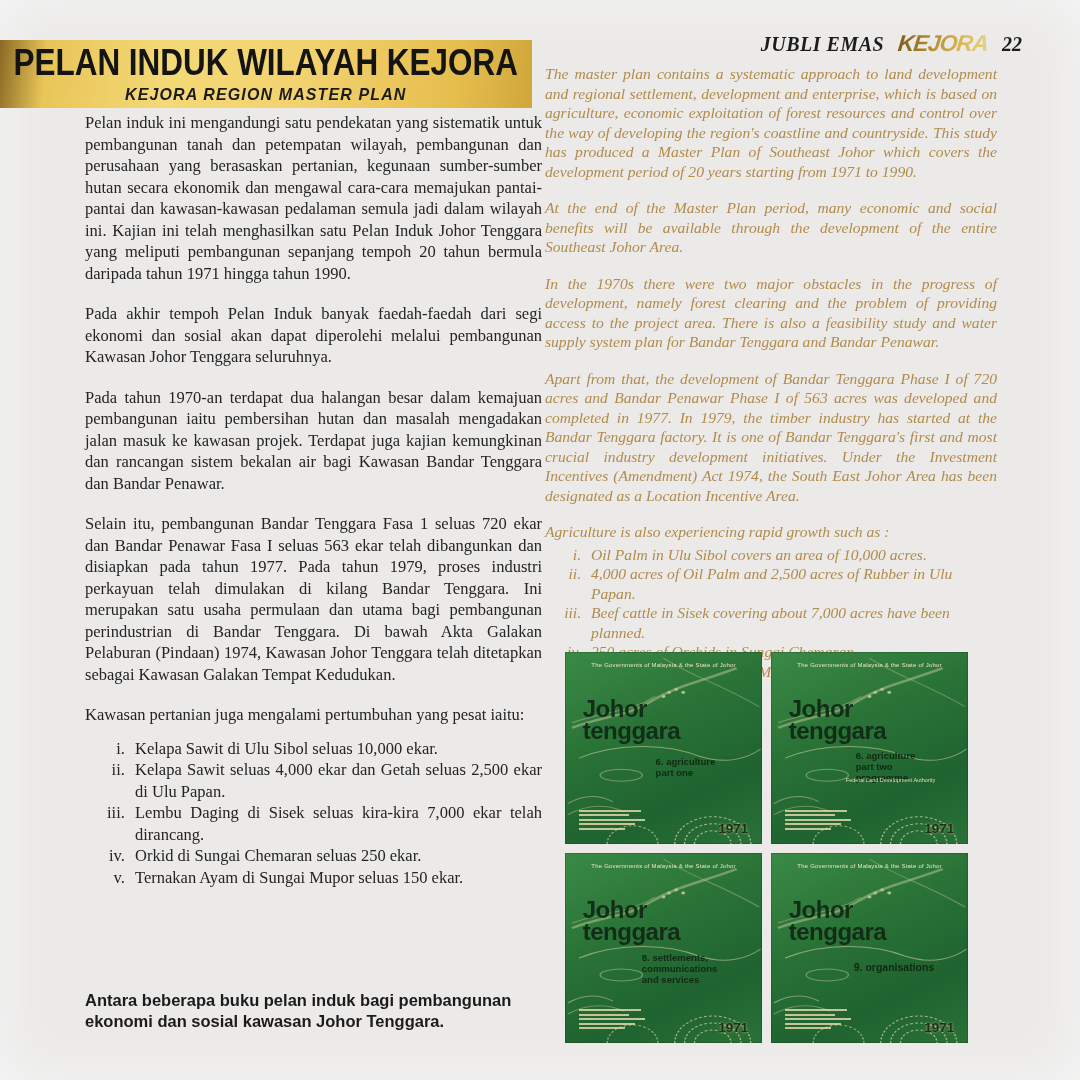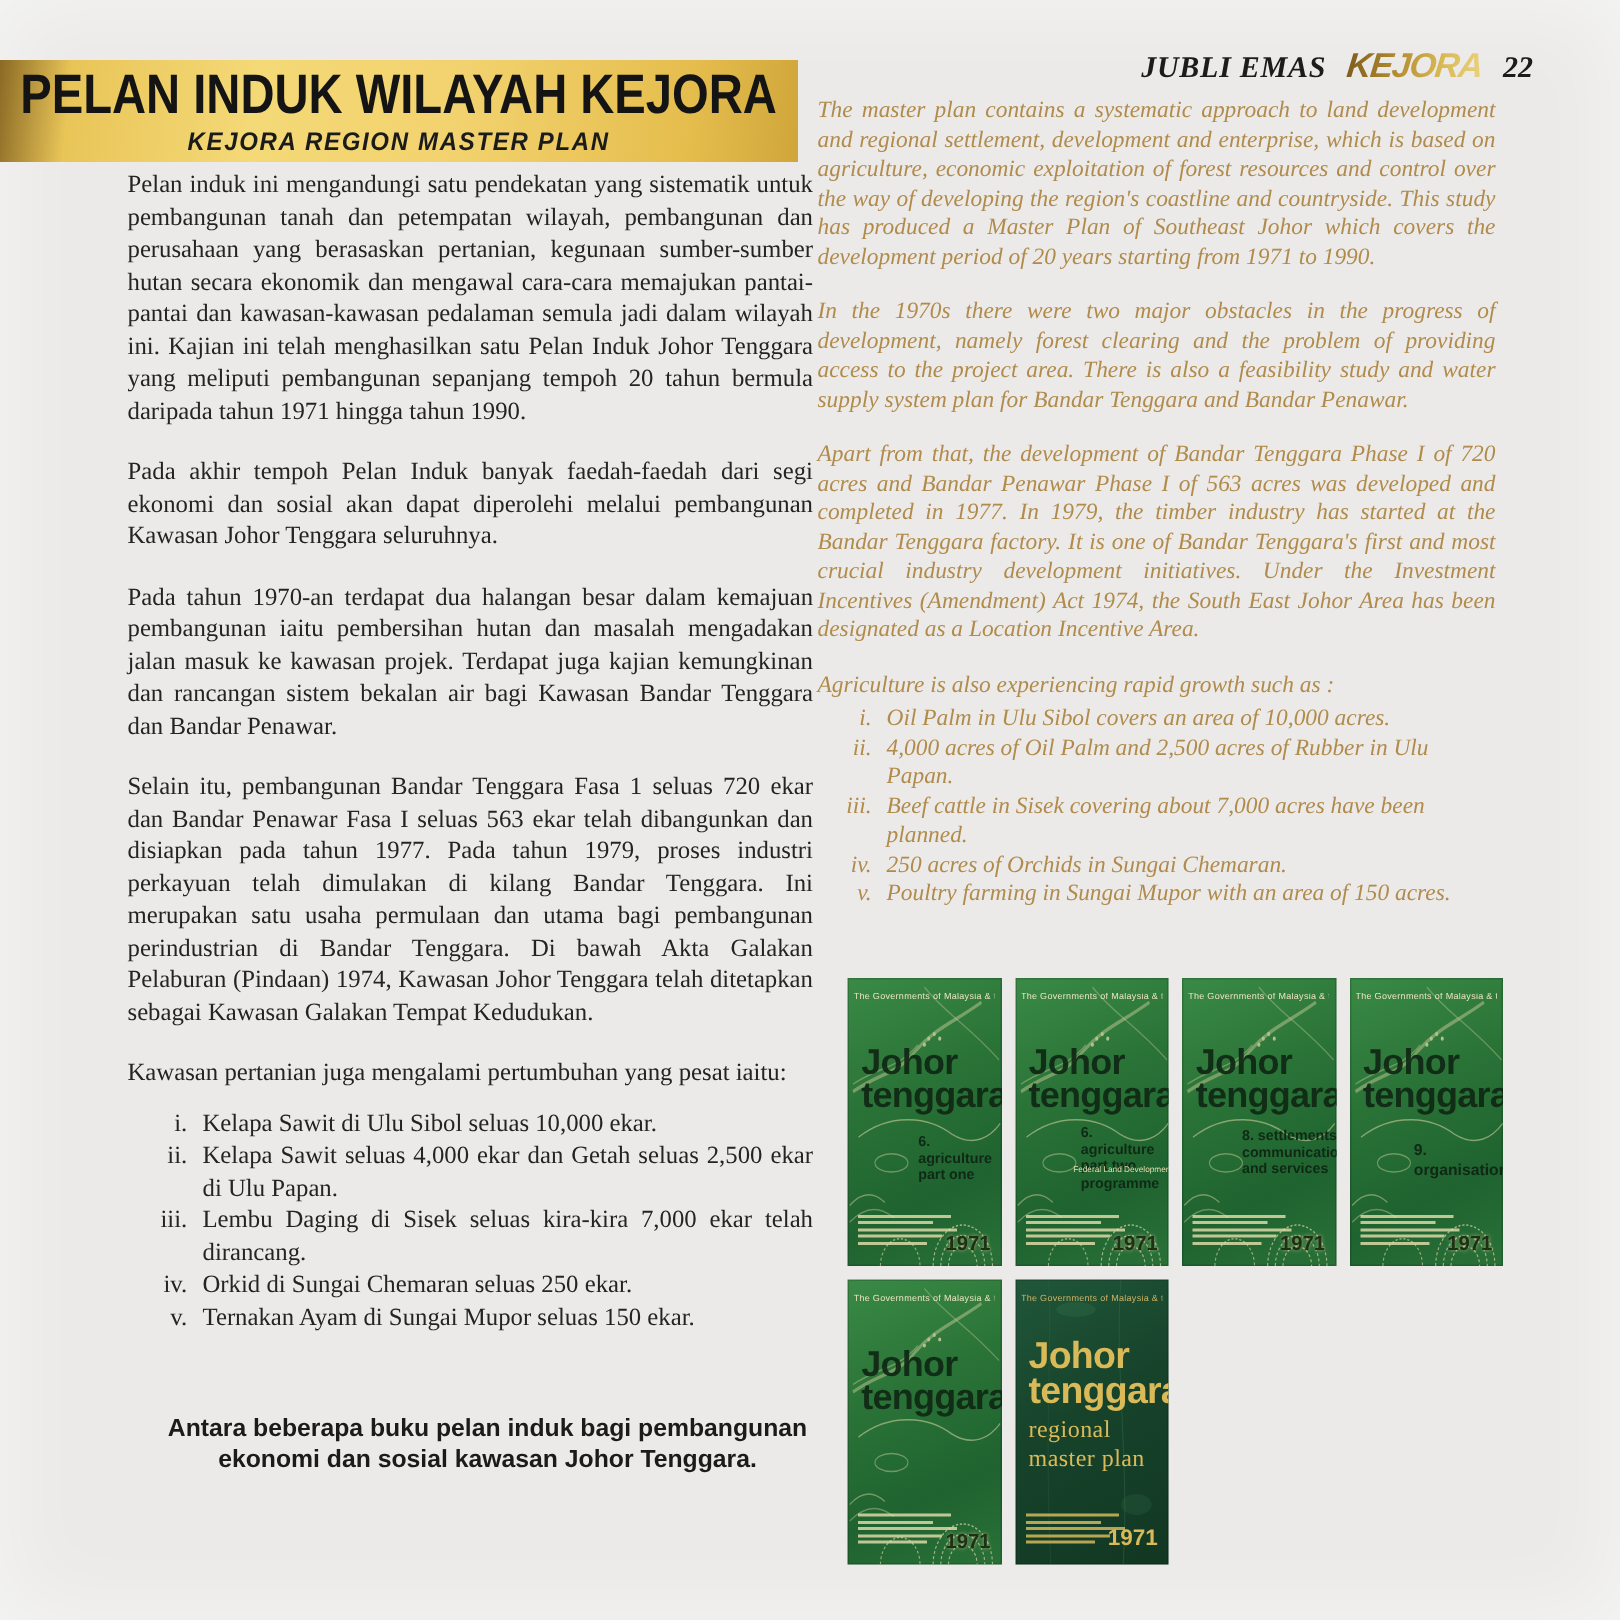--- a/index.html
+++ b/index.html
@@ -26,36 +26,36 @@
 
   
   .leftcol{position:absolute;left:85px;top:112px;width:457px;
            font-family:"Liberation Serif",serif;font-size:16.5px;line-height:21.5px;color:#242424;text-align:justify;}
   .leftcol p{margin:0 0 19px 0;}
   .leftcol p.intro{margin-bottom:12px;}
   .leftcol ol{margin:2px 0 0 0;padding-left:44px;list-style:lower-roman;}
   .leftcol li{padding-left:6px;margin:0;}
 
   
-  .caption{position:absolute;left:85px;top:942px;width:480px;text-align:center;}
+  .caption{position:absolute;left:85px;top:990px;width:480px;}
   .cap-ms{font-weight:700;font-size:16.5px;line-height:1.28;color:#1b1b1b;}
   .cap-en{font-style:italic;font-size:16.5px;line-height:1.3;color:#c2913f;margin-top:3px;}
 
   
   .rightcol{position:absolute;left:545px;top:64px;width:452px;
             font-family:"Liberation Serif",serif;font-style:italic;font-size:15.6px;line-height:19.5px;
             color:#b18b4b;text-align:justify;}
   .rightcol p{margin:0 0 17px 0;}
   .rightcol p.intro{margin-bottom:3px;text-align:left;}
   .rightcol ol{margin:0;padding-left:40px;list-style:lower-roman;text-align:left;}
   .rightcol li{padding-left:6px;margin:0;}
 
   
-  .covers{position:absolute;left:565px;top:652px;width:437px;
-          display:grid;grid-template-columns:repeat(4,1fr);grid-template-rows:192px 190px;gap:9px 9px;}
+  .covers{position:absolute;left:565px;top:652px;width:403px;
+          display:grid;grid-template-columns:repeat(2,1fr);grid-template-rows:192px 190px;gap:9px 9px;}
   .cover{position:relative;overflow:hidden;
          background:linear-gradient(155deg,#3a8a46 0%,#2a7337 38%,#1f6330 72%,#2a7138 100%);
          box-shadow:inset 0 0 0 1px rgba(0,0,0,.15);}
   .cover .art{position:absolute;inset:0;width:100%;height:100%;}
   .gov{position:absolute;top:5%;left:4%;right:4%;text-align:center;font-size:6px;color:#ece4bd;letter-spacing:.2px;white-space:nowrap;overflow:hidden;}
   .ctitle{position:absolute;left:9%;top:24%;font-weight:700;font-size:24px;line-height:.93;letter-spacing:-.5px;
           color:rgba(16,40,20,.93);}
   .ctitle span{display:block;}
   .csub{position:absolute;font-size:9.5px;line-height:1.18;font-weight:700;color:rgba(14,36,18,.92);}
   .csub span{display:block;}
@@ -112,20 +112,21 @@
       <li>Ternakan Ayam di Sungai Mupor seluas 150 ekar.</li>
     </ol>
   </div>
 
   <div class="caption">
     <div class="cap-ms">Antara beberapa buku pelan induk bagi pembangunan ekonomi dan sosial kawasan Johor Tenggara.</div>
   </div>
 
   <div class="rightcol">
     <p>The master plan contains a systematic approach to land development and regional settlement, development and enterprise, which is based on agriculture, economic exploitation of forest resources and control over the way of developing the region's coastline and countryside. This study has produced a Master Plan of Southeast Johor which covers the development period of 20 years starting from 1971 to 1990.</p>
+    <p>At the end of the Master Plan period, many economic and social benefits will be available through the development of the entire Southeast Johor Area.</p>
     <p>In the 1970s there were two major obstacles in the progress of development, namely forest clearing and the problem of providing access to the project area. There is also a feasibility study and water supply system plan for Bandar Tenggara and Bandar Penawar.</p>
     <p>Apart from that, the development of Bandar Tenggara Phase I of 720 acres and Bandar Penawar Phase I of 563 acres was developed and completed in 1977. In 1979, the timber industry has started at the Bandar Tenggara factory. It is one of Bandar Tenggara's first and most crucial industry development initiatives. Under the Investment Incentives (Amendment) Act 1974, the South East Johor Area has been designated as a Location Incentive Area.</p>
     <p class="intro">Agriculture is also experiencing rapid growth such as :</p>
     <ol>
       <li>Oil Palm in Ulu Sibol covers an area of 10,000 acres.</li>
       <li>4,000 acres of Oil Palm and 2,500 acres of Rubber in Ulu Papan.</li>
       <li>Beef cattle in Sisek covering about 7,000 acres have been planned.</li>
       <li>250 acres of Orchids in Sungai Chemaran.</li>
       <li>Poultry farming in Sungai Mupor with an area of 150 acres.</li>
     </ol>

